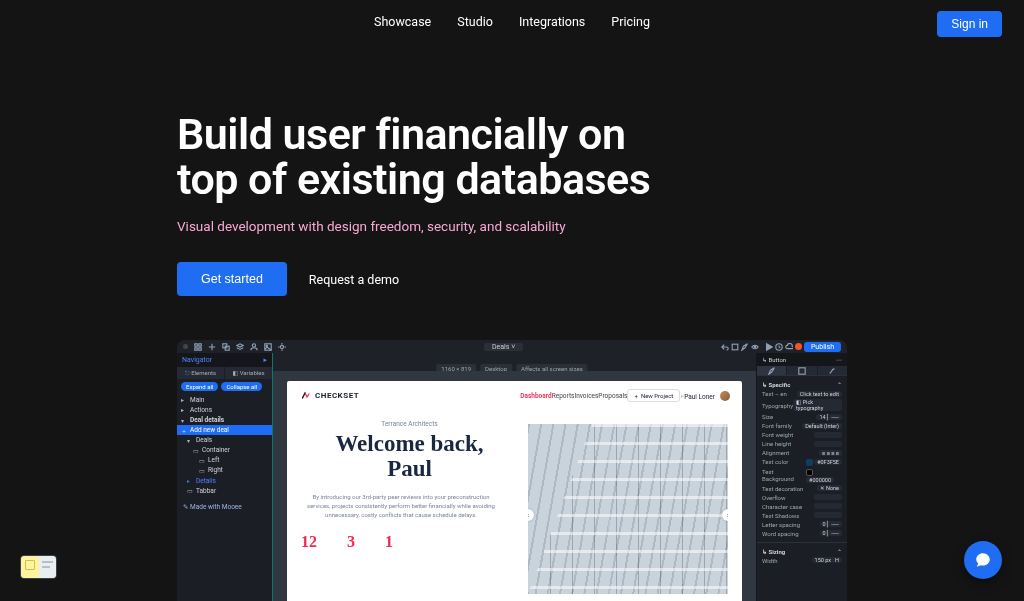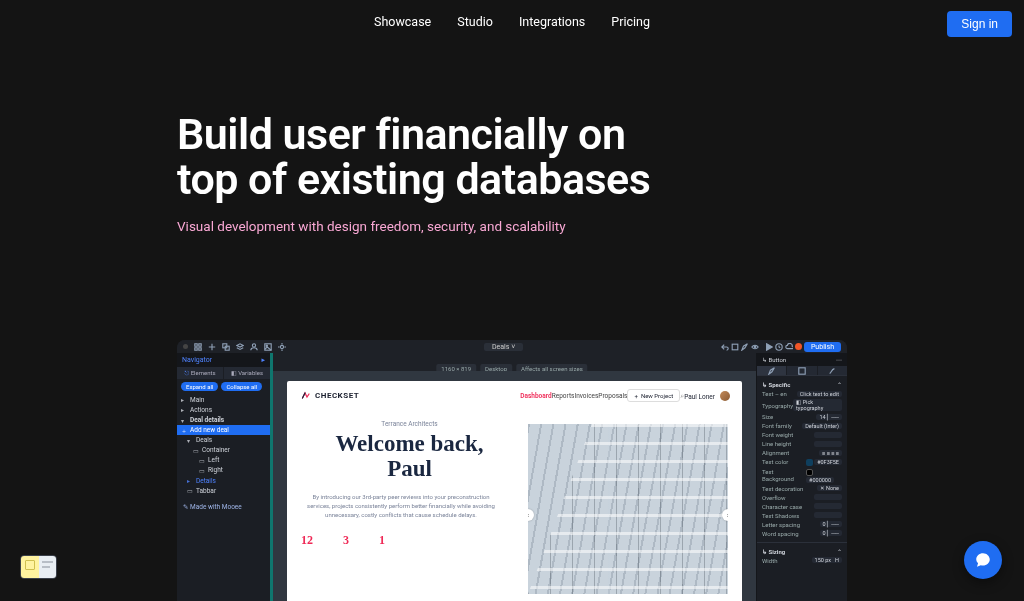--- a/index.html
+++ b/index.html
@@ -13,21 +13,21 @@
     position: relative;
   }
   
   .topnav {
     position: absolute;
     top: 14px; left: 0; right: 0;
     display: flex; justify-content: center;
     gap: 26px;
   }
   .topnav a { color: #fff; font-size: 12.5px; text-decoration: none; }
-  .signin-wrap { position: absolute; top: 11px; right: 12px; }
+  .signin-wrap { position: absolute; top: 11px; right: 22px; }
   .btn-signin {
     background: #1f6df2; color: #fff; font-size: 12px; border: none;
     padding: 6px 14px; border-radius: 4px; cursor: pointer;
   }
   
   .hero { position: absolute; left: 177px; top: 112px; width: 700px; }
   .hero h1 {
     font-size: 43px; line-height: 1.05; font-weight: 600; letter-spacing: -0.5px;
   }
   .hero p.sub { font-size: 13.5px; margin-top: 16px; color: #f9a8d4; }
@@ -65,21 +65,21 @@
   .aw-top .orange-dot { width: 7px;height:7px;border-radius:50%;background:#f05628; }
   .aw-info {
     position:absolute; left: 50%; transform:translateX(-50%); top: 24px;
     display:flex;gap:4px; font-size:6px;
   }
   .aw-info span { background:#2a2f38; padding:1px 5px; border-radius:2px; color:#9aa; }
 
   
   .aw-left {
     position: absolute; left: 0; top: 13px; bottom: 0; width: 96px;
-    background: #1b1e24; border-right: 3px solid #0f766e;
+    background: #1b1e24; border-right: 1px solid #0f766e;
   }
   .aw-left .nav-hdr {
     background:#14161a; color:#4f83ff; font-size:7px; padding: 3px 5px;
     display:flex; justify-content:space-between; align-items:center;
   }
   .aw-left .tabs { display:flex; gap:1px; }
   .aw-left .tab {
     flex:1; background:#242933; color:#aab; font-size:6px; padding:2px 0; text-align:center;
   }
   .aw-left .pill-row { display:flex; gap:3px; padding:3px 4px; }
@@ -130,21 +130,21 @@
   .doc .new-proj { border:1px solid #ddd; padding:2px 6px; border-radius:3px; font-size:6px; }
   .doc .user { display:flex; align-items:flex-end; gap:5px; font-size:6.5px; }
   .doc .user .av { width:10px;height:10px;border-radius:50%; background:linear-gradient(135deg,#c38b5a,#8a5a34); }
 
   .doc .body { display:flex; padding: 10px 14px 0 14px; gap:10px; }
   .doc .col-left { flex:1;text-align:center; }
   .doc .eyebrow { font-size:6.5px; color:#7a8399; }
   .doc .welcome { font-family: Georgia, "Times New Roman", serif; font-size:23px; line-height:1.08; font-weight:700; color:#1a2740; margin-top:4px; }
   .doc .para { font-size:6px; color:#7a8399; line-height:1.5; margin-top:10px; max-width:200px; }
   .doc .stats { display:flex; gap:30px; margin-top:14px; }
-  .doc .stats .n { font-family: Georgia, serif; font-size:12px; font-weight:700; color:#ef2a57; }
+  .doc .stats .n { font-family: Georgia, serif; font-size:16px; font-weight:700; color:#ef2a57; }
 
   .doc .col-right {
     width:200px; height:170px; position:relative; overflow:hidden; margin-top:4px;
   }
   .doc .hero-img {
     position:absolute; inset:0;
     background:
       linear-gradient(to right, transparent 0 40%, rgba(198,210,221,.4) 40% 41%, transparent 41%),
       repeating-linear-gradient(100deg, #aeb9c4 0 2px, #c9d3dc 2px 12px),
       linear-gradient(#d8e2ea, #b7c3cd);
@@ -197,20 +197,24 @@
 <div class="signin-wrap">
   <button class="btn-signin">Sign in</button>
 </div>
 
 <section class="hero">
   <h1>
     <span>Build user financially on</span><br>
     <span>top of existing databases</span>
   </h1>
   <p class="sub">Visual development with design freedom, security, and scalability</p>
+  <div class="cta-row">
+    <button class="btn-primary">Get started</button>
+    <a href="#" class="btn-link">Request a demo</a>
+  </div>
 </section>
 
 <div class="app-window">
 
   <div class="aw-top">
     <span class="dot"></span>
     <span class="micon"><svg viewBox="0 0 10 10">
           <rect x="1" y="1" width="3" height="3"></rect>
           <rect x="6" y="1" width="3" height="3"></rect>
           <rect x="1" y="6" width="3" height="3"></rect>

